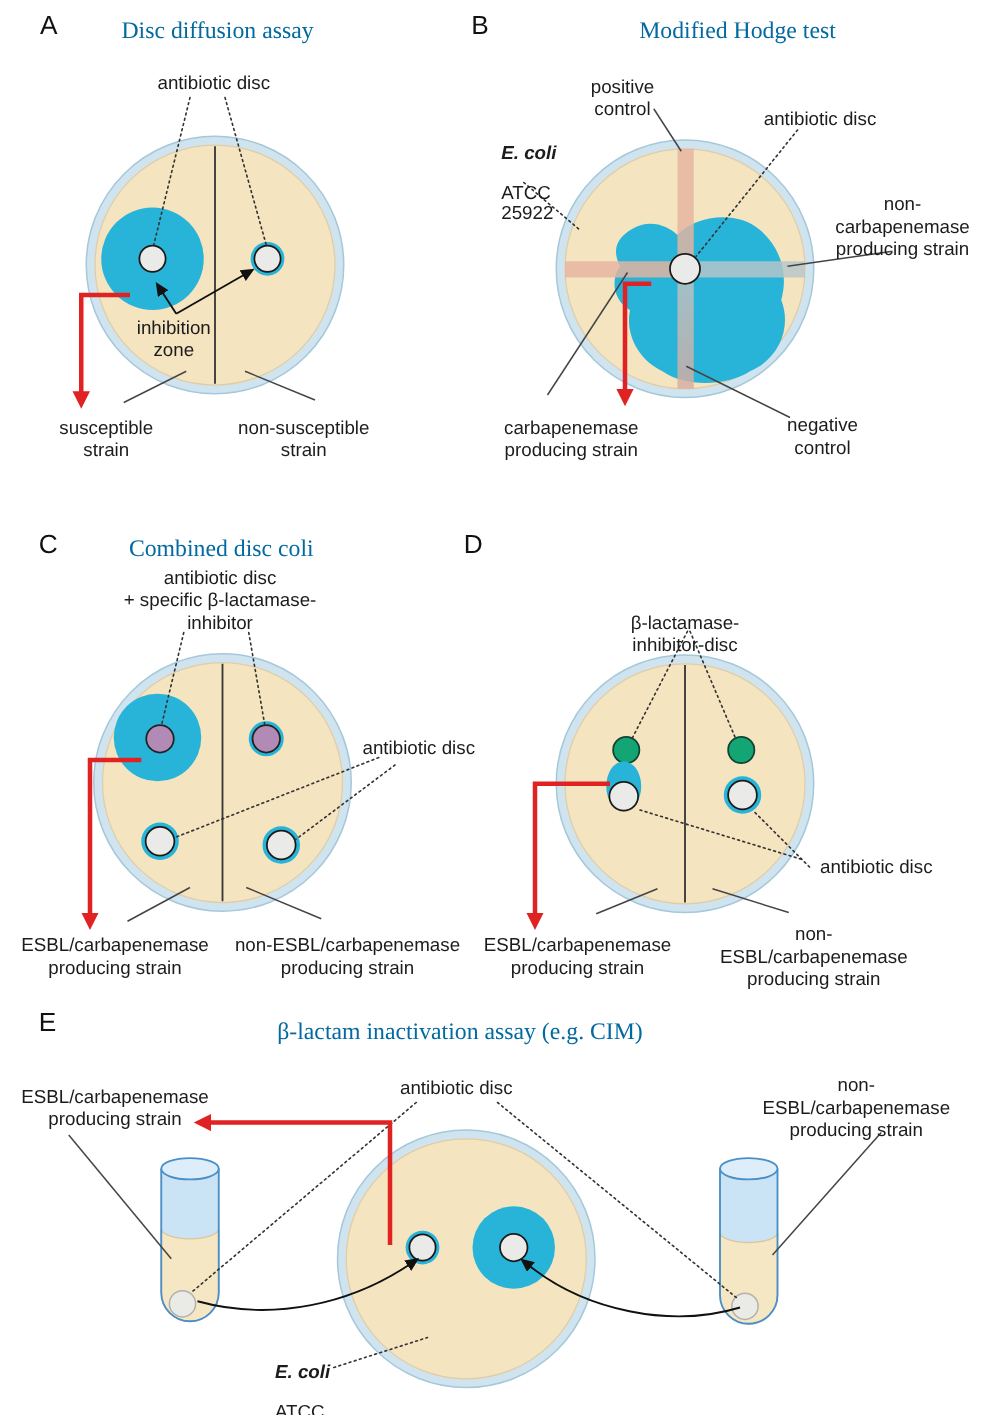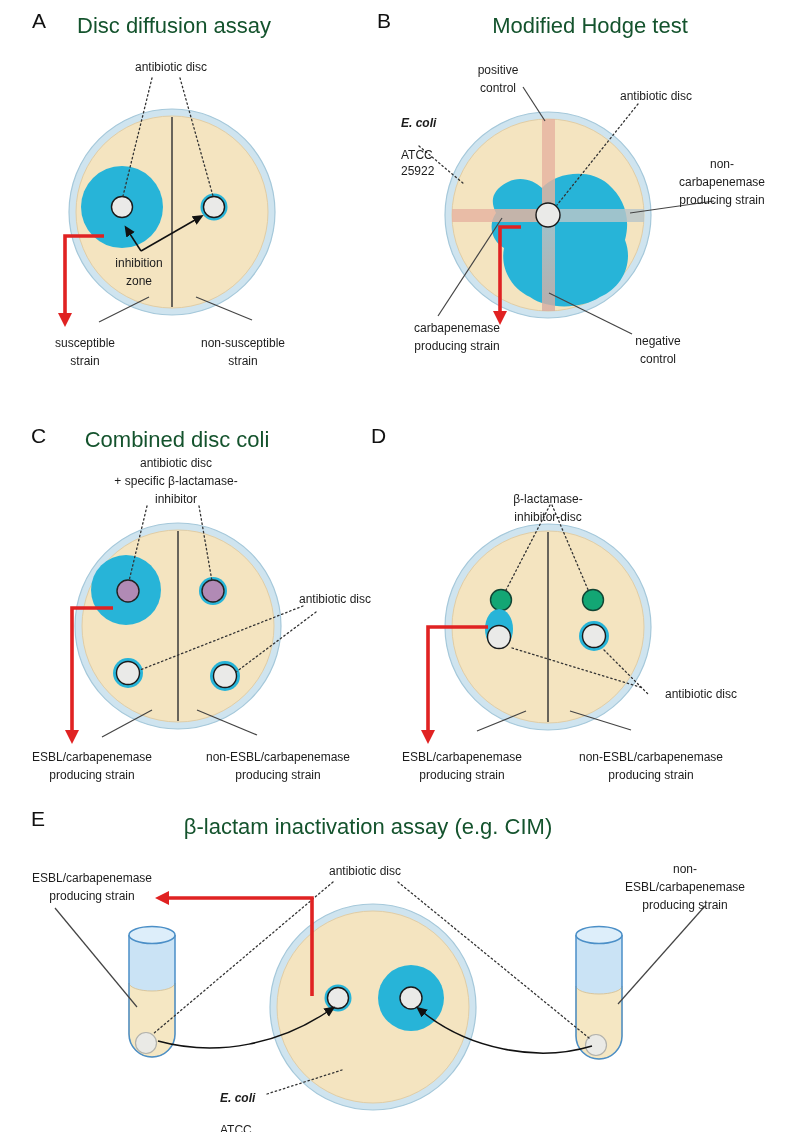--- a/index.html
+++ b/index.html
@@ -1,22 +1,22 @@
 <!DOCTYPE html>
 <html><head>
 <meta charset="utf-8">
 <style>
   html,body{margin:0;padding:0;background:#ffffff;}
   .canvas{position:relative;width:800px;height:1132px;background:#ffffff;overflow:hidden;
           font-family:"Liberation Sans",sans-serif;color:#1c1c1c;}
   svg{position:absolute;left:0;top:0;}
-  .lbl{position:absolute;font-size:12px;line-height:18px;white-space:pre-line;}
+  .lbl{position:absolute;font-size:15px;line-height:18px;white-space:pre-line;}
   .ctr{transform:translate(-50%,-50%);text-align:center;}
   .letter{font-size:21px;line-height:22px;color:#111;}
-  .title{font-size:22px;line-height:21px;color:#14532d;white-space:nowrap;}
+  .title{font-size:19px;line-height:21px;color:#0369a1;white-space:nowrap;font-family:Liberation Serif, serif;}
   .ital{font-style:italic;display:block;font-weight:bold;}
   .blk2{display:block;white-space:pre-line;}
   .small-lh{line-height:16px;}
   
   .dot{stroke:#333;stroke-width:1.3;stroke-dasharray:1.5 2.8;fill:none;stroke-linecap:round;}
   .ptr{stroke:#444;stroke-width:1.2;fill:none;}
   .blkarr{stroke:#111;stroke-width:1.5;fill:none;marker-end:url(#mb);}
   .redarr{stroke-width:3.6;fill:none;marker-end:url(#mr);}
   .divider{stroke:#3a3a3a;stroke-width:1.5;}
   .disc{fill:#eaeae8;stroke:#1a1a1a;stroke-width:1.4;}
@@ -166,21 +166,21 @@
 <div class="lbl ctr" style="left:498px;top:79px">positive
 control</div>
 <div class="lbl ctr" style="left:656px;top:96px">antibiotic disc</div>
 <div class="lbl small-lh" style="left:401px;top:99px">
   <span class="ital">E. coli</span>
   <span class="blk2">ATCC
 25922</span>
 </div>
 <div class="lbl ctr" style="left:722px;top:182px">non-carbapenemase
 producing strain</div>
-<div class="lbl ctr" style="left:457px;top:337px">carbapenemase
+<div class="lbl ctr" style="left:457px;top:352px">carbapenemase
 producing strain</div>
 <div class="lbl ctr" style="left:658px;top:350px">negative
 control</div>
 
 <div class="lbl letter" style="left:31px;top:425px">C</div>
 <div class="lbl title ctr" style="left:177px;top:439px">Combined disc coli</div>
 <div class="lbl ctr" style="left:176px;top:481px">antibiotic disc
 + specific β-lactamase-
 inhibitor</div>
 <div class="lbl ctr" style="left:335px;top:599px">antibiotic disc</div>

